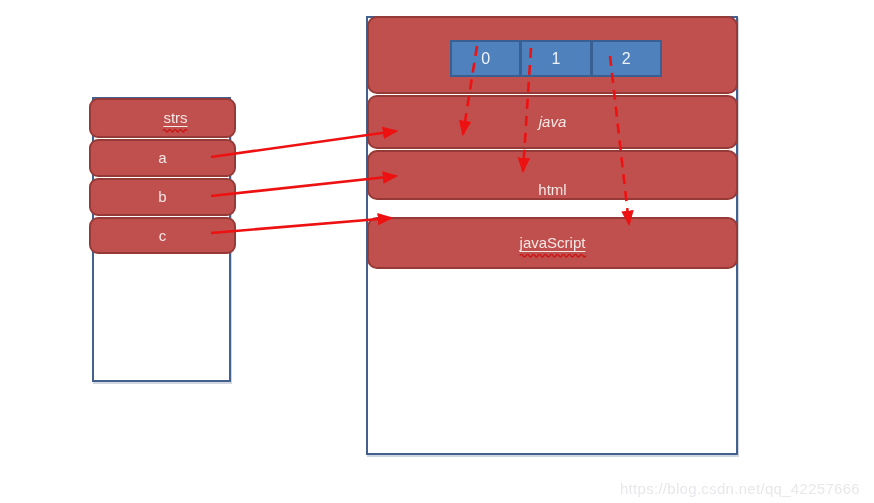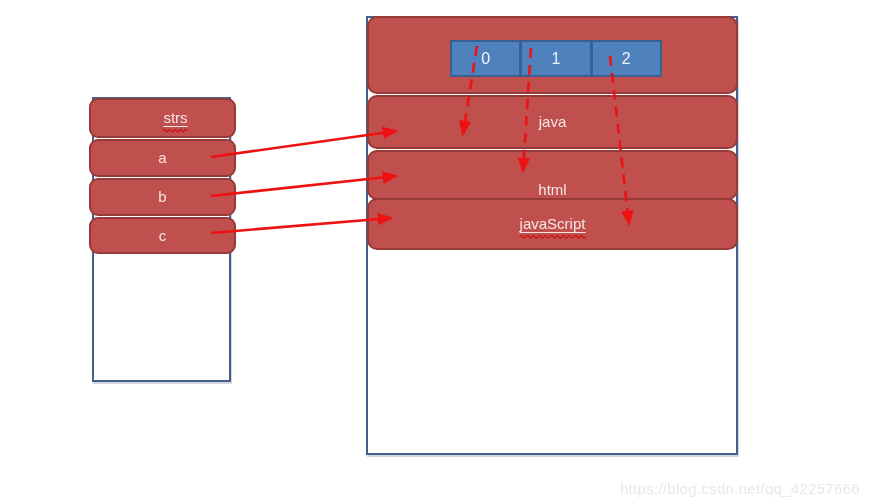--- a/index.html
+++ b/index.html
@@ -38,23 +38,23 @@
     z-index: 2;
   }
   .left-row  { left: 89px;  width: 147px; }
   #row-strs  { top: 98px;  height: 40px; padding-left: 26px; }
   #row-a     { top: 139px; height: 38px; }
   #row-b     { top: 178px; height: 38px; }
   #row-c     { top: 217px; height: 37px; }
 
   .right-box { left: 367px; width: 371px; border-radius: 10px; }
   #right-top        { top: 16px;  height: 78px; }
-  #row-java         { top: 95px;  height: 54px; }
+  #row-java         { top: 95px;  height: 54px; font-style: italic; }
   #row-html         { top: 150px; height: 50px; align-items: flex-end; }
-  #row-javascript   { top: 198px; height: 52px; }
+  #row-javascript   { top: 217px; height: 52px; }
 
   
   .cells {
     position: absolute;
     left: 450px; top: 40px;
     width: 212px; height: 37px;
     display: flex;
     z-index: 3;
   }
   .cell {

